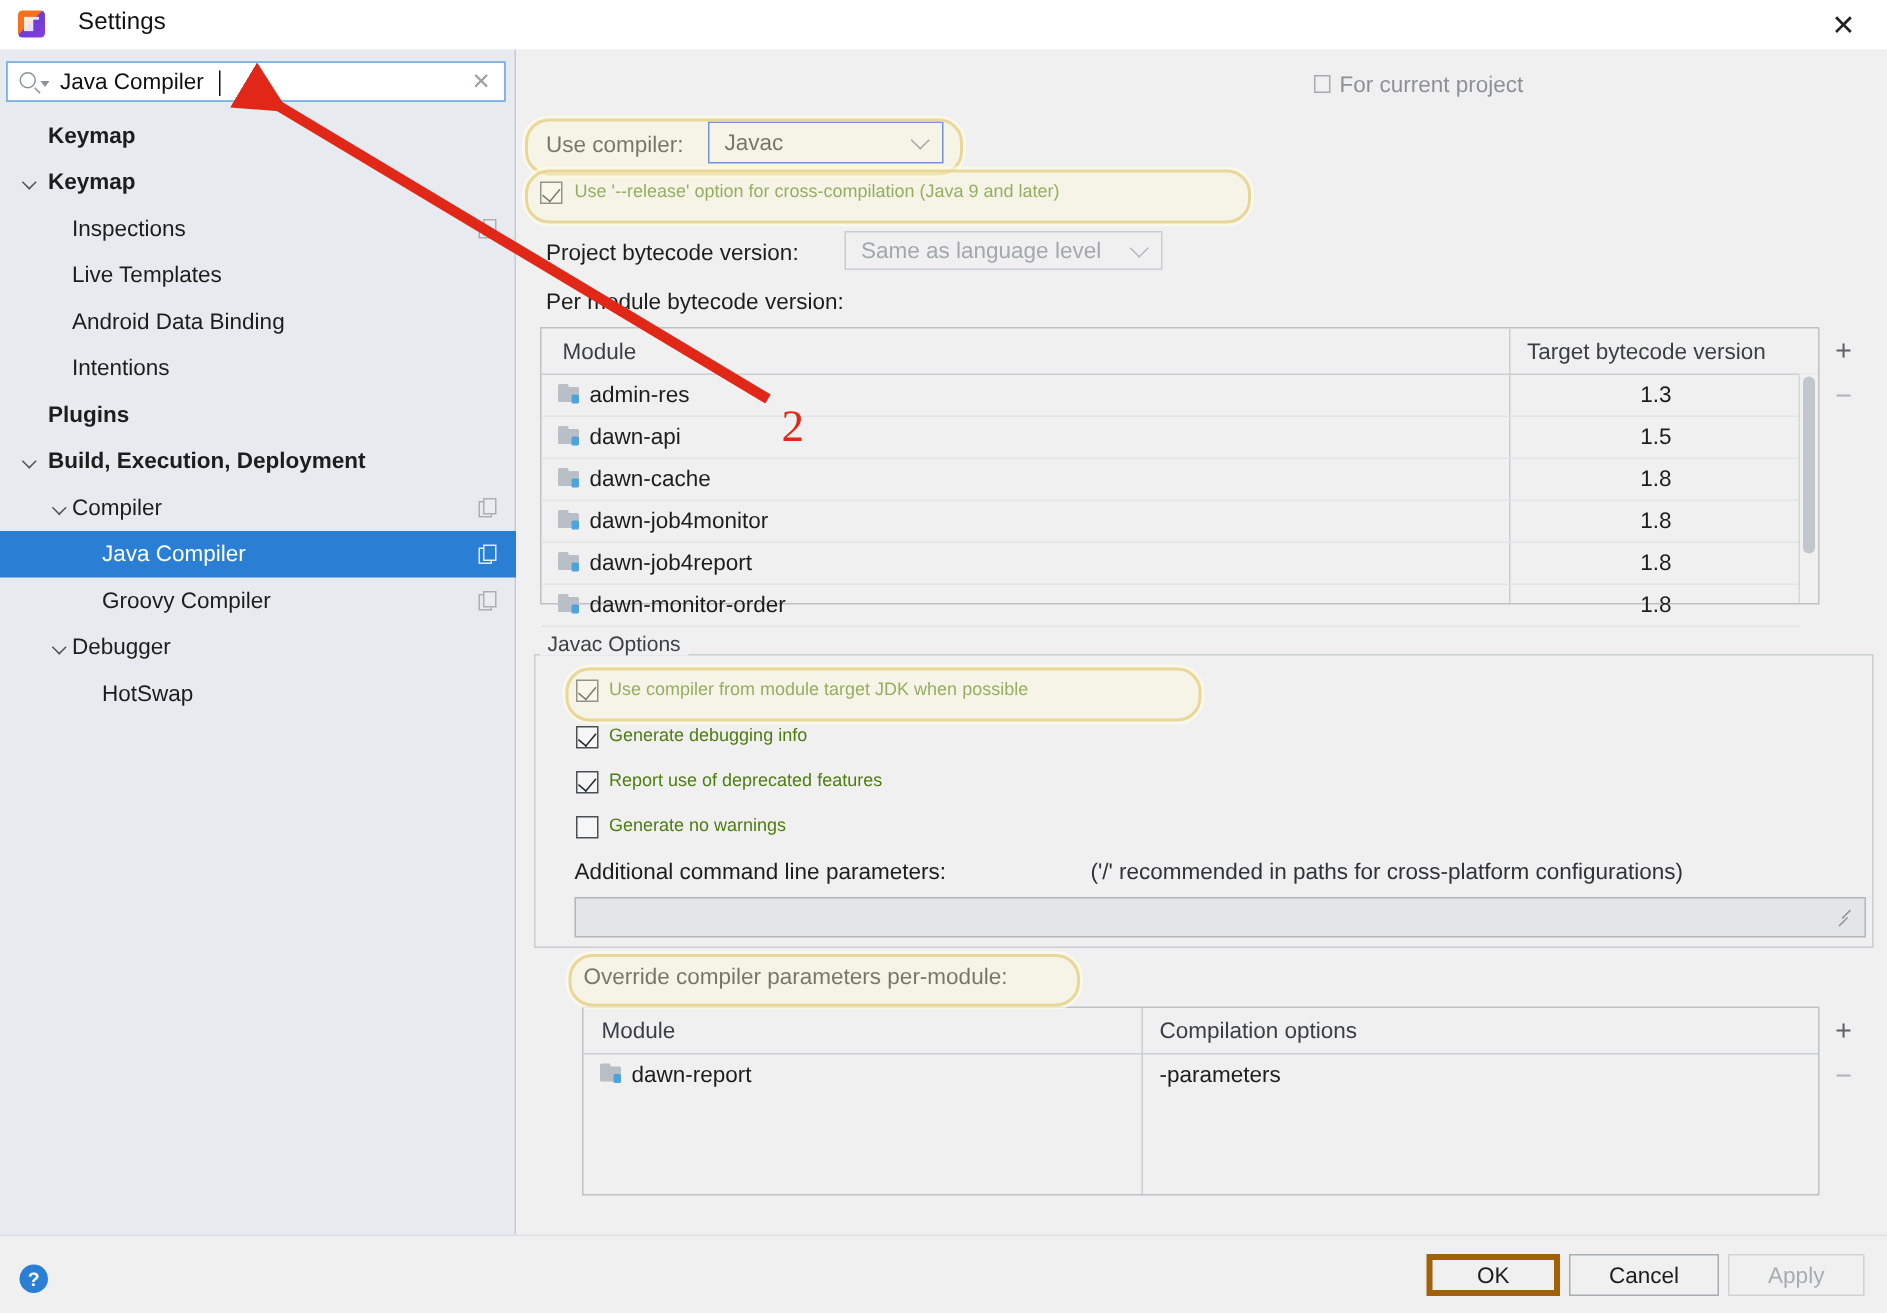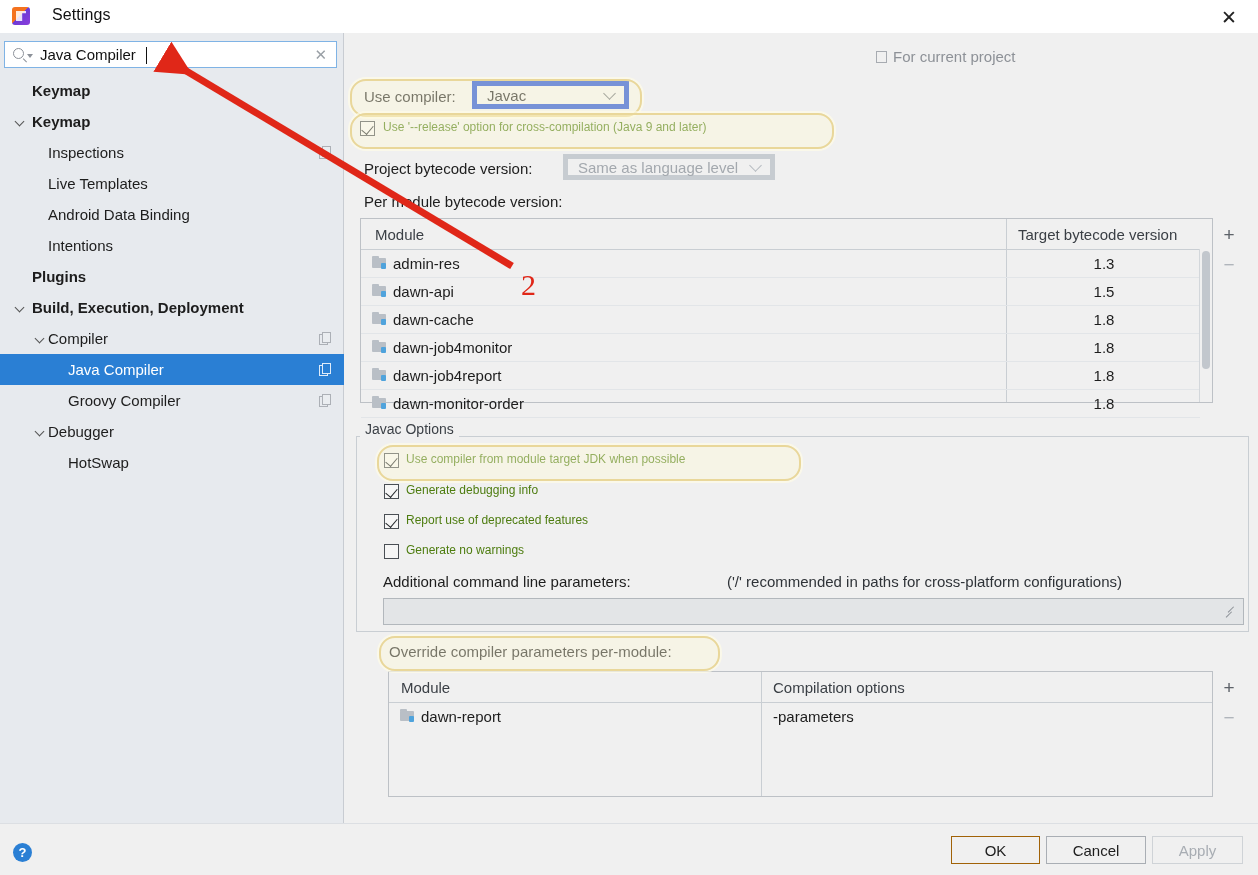--- a/index.html
+++ b/index.html
@@ -51,21 +51,21 @@
   .tree-item.sel .copyicon i{border-color:#e8f1fb;background:#2a7fd4;}
   
   #main{position:absolute;left:345px;top:33px;width:913px;height:790px;background:#f0f0f0;}
   #crumb{position:absolute;left:18px;top:13px;font-size:15.5px;color:#111;white-space:nowrap;}
   #crumb .seg{font-weight:bold;}
   #crumb .sep{color:#555;font-weight:normal;padding:0 6px;}
   #forproj{position:absolute;left:531px;top:15px;font-size:15px;color:#8d9197;white-space:nowrap;}
   #forproj .pic{display:inline-block;width:11px;height:12px;border:1.3px solid #a7abb1;
     margin-right:6px;position:relative;top:1px;box-sizing:border-box;}
   .row-lbl{position:absolute;font-size:15px;color:#1d1d1d;white-space:nowrap;}
-  .combo{position:absolute;background:#f0f0f0;border:5px solid #1d4ed8;box-sizing:border-box;
+  .combo{position:absolute;background:#f0f0f0;border:1px solid #1d4ed8;box-sizing:border-box;
     display:flex;align-items:center;padding-left:10px;font-size:15px;color:#1d1d1d;cursor:pointer;}
   .combo.dis{color:#a3a8ae;border-color:#c7ccd1;}
   .combo .car{position:absolute;right:10px;top:50%;width:8px;height:8px;margin-top:-6px;
     border-right:1.6px solid #6a6f76;border-bottom:1.6px solid #6a6f76;transform:rotate(45deg);}
   .combo.dis .car{border-color:#b4b9bf;}
   .cb{position:absolute;width:15px;height:15px;border:1.4px solid #4a4f55;background:#f6f6f6;
     box-sizing:border-box;cursor:pointer;}
   .cb.on:after{content:"";position:absolute;left:3px;top:1px;width:6px;height:10px;
     border-right:1.7px solid #23272b;border-bottom:1.7px solid #23272b;transform:rotate(40deg);}
   .cb-lbl{position:absolute;font-size:12px;color:#4d7c0f;white-space:nowrap;cursor:default;}
@@ -105,21 +105,21 @@
   #expand-ico:before{left:1px;top:8px;transform:rotate(-45deg);}
   #expand-ico:after{left:3px;top:3px;transform:rotate(-45deg);}
   
   #footer{position:absolute;left:0;top:823px;width:1258px;height:52px;background:#f0f0f0;
     border-top:1px solid #dcdfe3;}
   #help-ico{position:absolute;left:13px;top:843px;width:19px;height:19px;border-radius:50%;
     background:#2a7fd4;color:#fff;font-size:13px;font-weight:bold;display:flex;
     align-items:center;justify-content:center;cursor:pointer;}
   .btn{position:absolute;height:28px;background:#f0f0f0;border:1px solid #a9aeb4;box-sizing:border-box;
     display:flex;align-items:center;justify-content:center;font-size:15px;color:#1d1d1d;cursor:pointer;}
-  .btn.primary{border:1px solid #a16207;}
+  .btn.primary{border:4px solid #a16207;}
   .btn.dis{color:#a8adb3;border-color:#cfd3d7;}
   
   #anno{position:absolute;left:0;top:0;width:1258px;height:875px;pointer-events:none;}
   #num2{position:absolute;left:521px;top:268px;font-size:30px;color:#e02718;
     font-family:"Liberation Serif",serif;}
 </style>
 </head>
 <body>
 
 <div id="titlebar">

